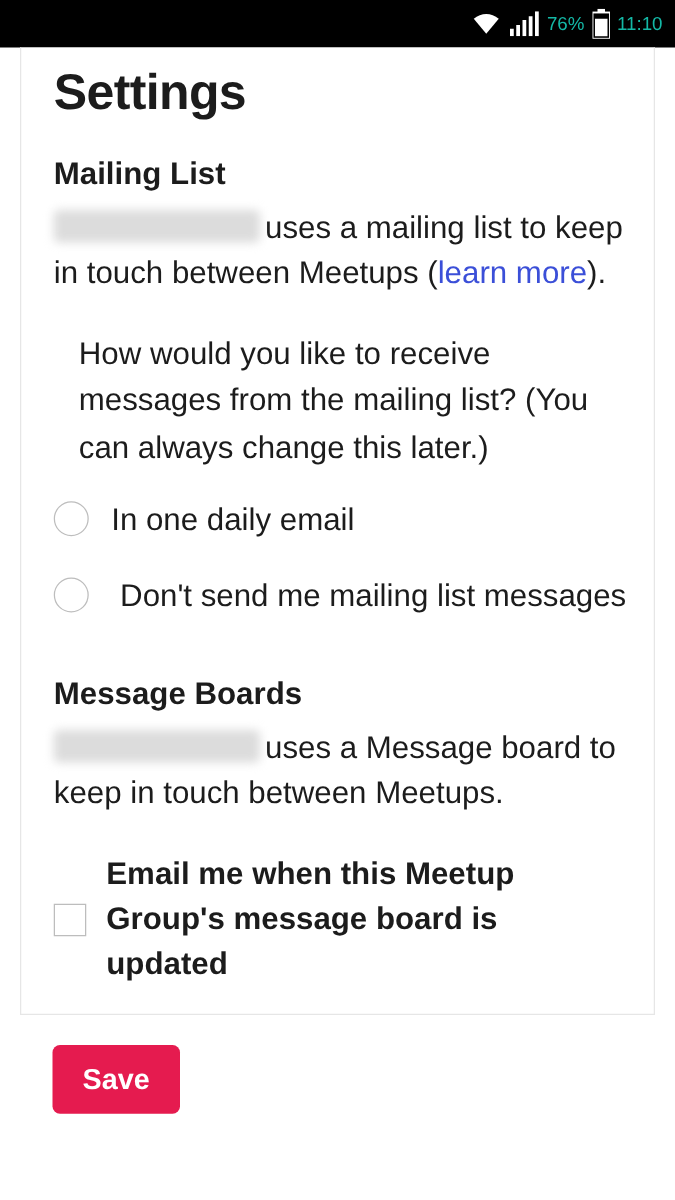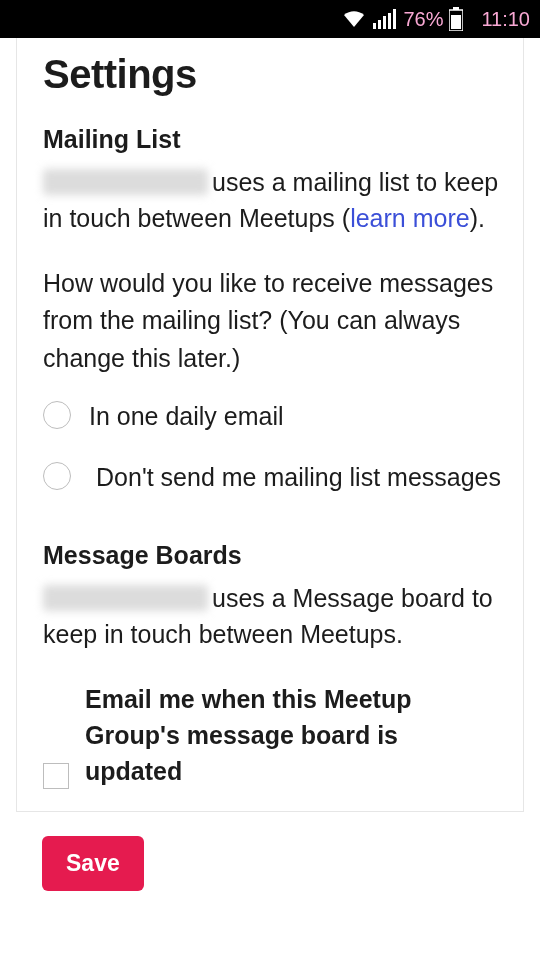--- a/index.html
+++ b/index.html
@@ -2,26 +2,26 @@
 <html><head>
 <meta charset="utf-8">
 <style>
   * { box-sizing: border-box; margin: 0; padding: 0; }
   html, body { width: 540px; height: 960px; font-family: -apple-system, Helvetica, Arial, sans-serif; }
   body { background: #fff; display: flex; flex-direction: column; }
 
   .status-bar {
     height: 38px;
     background: #000;
-    color: #f9a8d4;
+    color: #14b8a6;
     display: flex;
     align-items: center;
     justify-content: flex-end;
     padding: 0 10px;
-    font-size: 20px;
+    font-size: 15px;
     gap: 6px;
   }
   .status-bar .wifi, .status-bar .signal, .status-bar .battery { display:inline-flex; align-items:center; }
   .status-bar svg { display:block; }
 
   .page {
     flex: 1;
     padding: 0 16px 0 16px;
     display: flex;
     flex-direction: column;
@@ -63,20 +63,21 @@
     filter: blur(4px);
     vertical-align: -4px;
     margin-right: 4px;
   }
   a.link { color: #3b4fd8; text-decoration: none; }
   p.question {
     font-size: 25px;
     line-height: 1.5;
     color: #1c1c1c;
     margin-bottom: 22px;
+    margin-left: 20px;
   }
   .radios { margin-bottom: 46px; }
   .radio-row {
     display: flex;
     align-items: flex-start;
     gap: 18px;
     margin-bottom: 26px;
     cursor: pointer;
   }
   .radio-row:last-child { margin-bottom: 0; justify-content: space-between; }
@@ -105,21 +106,21 @@
     color: #1c1c1c;
   }
   .desc2 {
     font-size: 25px;
     line-height: 1.45;
     color: #1c1c1c;
     margin-bottom: 28px;
   }
   .check-row {
     display: flex;
-    align-items: flex-end;
+    align-items: center;
     gap: 16px;
     cursor: pointer;
   }
   .checkbox {
     flex: 0 0 auto;
     width: 26px;
     height: 26px;
     border: 1.5px solid #bdbdbd;
     margin-top: 3px;
   }
@@ -162,21 +163,21 @@
     </svg>
   </span>
   <span>76%</span>
   <span class="battery">
     <svg width="14" height="24" viewBox="0 0 14 24">
       <rect x="4" y="0" width="6" height="3" fill="#fff"></rect>
       <rect x="0" y="3" width="14" height="21" fill="none" stroke="#fff" stroke-width="1.5"></rect>
       <rect x="2" y="8" width="10" height="14" fill="#fff"></rect>
     </svg>
   </span>
-  <span style="margin-left:12px;">11:10</span>
+  <span style="margin-left:0;">11:10</span>
 </div>
 
 <div class="page">
   <div class="card">
     <h1 class="title">Settings</h1>
 
     <h2 class="section">Mailing List</h2>
     <p class="desc">
       <span class="blur"></span><span>uses a mailing list to keep in touch between Meetups (</span><a href="#" class="link">learn more</a><span>).</span>
     </p>

